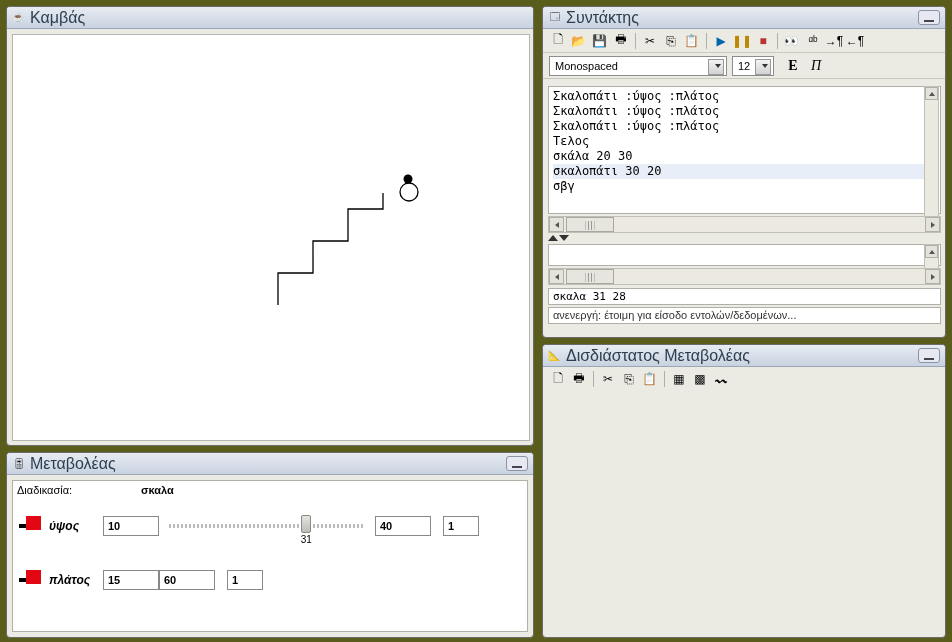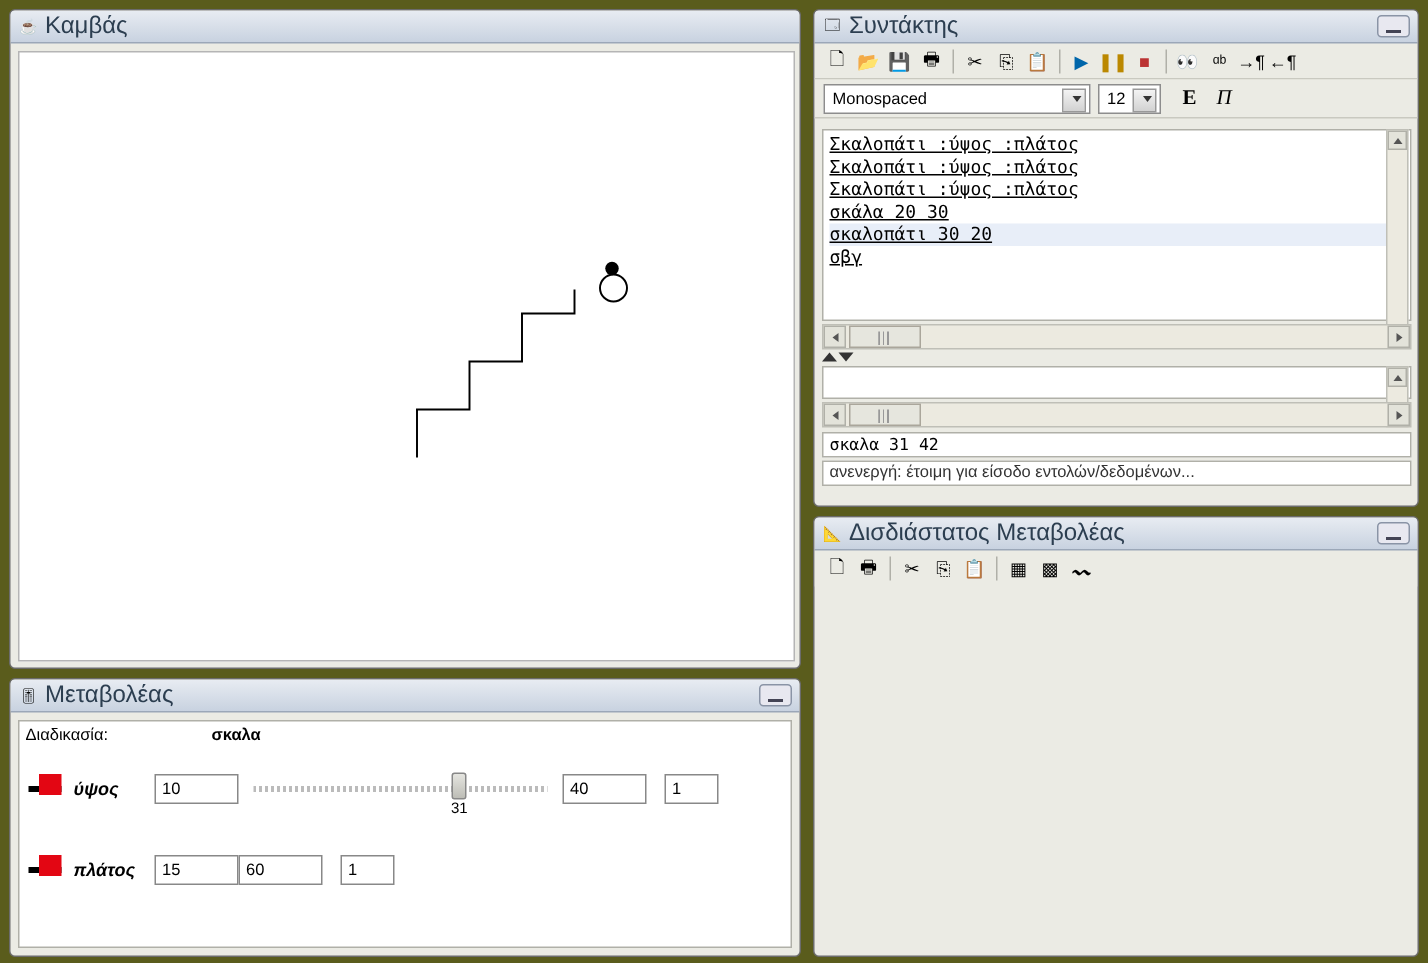--- a/index.html
+++ b/index.html
@@ -132,21 +132,21 @@
     position: absolute;
     left: 5px; top: 79px;
     width: 393px; height: 128px;
     background: #fff;
     border: 1px solid #b0b0a8;
     font-family: monospace;
     font-size: 12px;
     padding: 2px 4px;
     overflow: hidden;
   }
-  .editor-text .line { white-space: pre; height: 15px; text-decoration: underline; }
+  .editor-text .line { white-space: pre; height: 15px; }
   .editor-text .hl { background: #e8eef8; }
   .hscroll {
     position: absolute;
     height: 17px;
     background: #eceae0;
     border: 1px solid #bfbfb7;
     display:flex; align-items:center;
   }
   .hscroll .lbtn,.hscroll .rbtn { width:15px;height:15px;background:#e3e3da;border:1px solid #b0b0a8;position:absolute;top:0;display:flex;align-items:center;justify-content:center;}
   .hscroll .lbtn{left:0;} .hscroll .rbtn{right:0;}
@@ -191,21 +191,21 @@
   #meta-panel .body { position:absolute; left:5px; top:27px; right:5px; bottom:5px; background:#fff; border:1px solid #b0b0a8;}
   .proc-row { display:flex;align-items:center;height:18px;font-size:11px;padding:0 4px;}
   .proc-row .lbl{width:124px;} .proc-row .val{font-weight:bold;}
   .header-row { height:17px;background:#e30613;color:#fff;display:flex;align-items:center;font-size:11px;}
   .header-row span{display:inline-block;}
   .slider-row { height:54px;display:flex;align-items:center;position:relative;}
   .lf-flag { width:22px; height:20px; margin-left:6px;margin-right:8px;position:relative;}
   .lf-flag::before{content:"";position:absolute;left:0;top:8px;width:22px;height:4px;background:#000;}
   .lf-flag::after{content:"";position:absolute;left:7px;top:0;width:15px;height:14px;background:#e30613;}
   .var-name{font-weight:bold;width:54px;font-size:12px;font-style:italic;}
-  .num-input{width:56px;height:20px;border:1px solid #888;background:#fff;padding:0 4px;font-size:11px;}
+  .num-input{width:56px;height:20px;border:1px solid #888;background:#fff;padding:0 4px;font-size:11px;font-weight:bold;}
   .slider-track{width:196px;height:30px;margin:0 10px;position:relative;}
   .slider-bar{position:absolute;left:0;top:13px;width:100%;height:4px;background:repeating-linear-gradient(to right,#bbb 0 2px,transparent 2px 4px);}
   .slider-thumb{position:absolute;top:4px;width:10px;height:18px;background:linear-gradient(to bottom,#e5e5e0,#bdbdb6);border:1px solid #888;border-radius:2px;}
   .slider-thumb.blue{background:linear-gradient(to bottom,#cbe8f8,#78c4e8);border:1px solid #3a8bb8;}
   .slider-val{position:absolute;top:23px;font-size:10px;transform:translateX(-50%);}
 
   
   #d2-panel { left: 542px; top: 344px; width: 404px; height: 294px; }
   .tb2 {
     display:flex;align-items:center;gap:3px;padding:3px 6px;height:24px;background:#ebebe4;
@@ -265,20 +265,21 @@
       <span class="arr"></span>
     </div>
     <span class="sep"></span>
     <span class="bold-i">E</span>
     <span class="ital-i">Π</span>
   </div>
   <div class="editor-text">
     <div class="line">Σκαλοπάτι :ύψος :πλάτος</div>
     <div class="line">Σκαλοπάτι :ύψος :πλάτος</div>
     <div class="line">Σκαλοπάτι :ύψος :πλάτος</div>
+    <div class="line">Τελος</div>
     <div class="line">σκάλα 20 30</div>
     <div class="line hl">σκαλοπάτι 30 20</div>
     <div class="line">σβγ</div>
   </div>
   <div id="vscroll1" class="vscroll">
       <div class="ubtn"></div>
       <div class="dbtn"></div>
     </div>
   <div id="ed-scroll1" class="hscroll">
       <div class="lbtn"></div>
@@ -293,21 +294,21 @@
   <div id="vscroll2" class="vscroll">
       <div class="ubtn"></div>
       <div class="dbtn"></div>
     </div>
   <div id="ed-scroll2" class="hscroll">
       <div class="lbtn"></div>
       <div class="thumb"></div>
       <div class="rbtn"></div>
     </div>
   <div id="ed-line3">
-    <span>σκαλα 31 42</span>
+    <span>σκαλα 31 28</span>
   </div>
   <div id="ed-status">
     <span>ανενεργή: έτοιμη για είσοδο εντολών/δεδομένων...</span>
   </div>
 </div>
 
 <div id="meta-panel" class="panel">
   <div class="title-bar">
     <span class="ticon">🎚</span>
     <span class="title-txt">Μεταβολέας</span>

